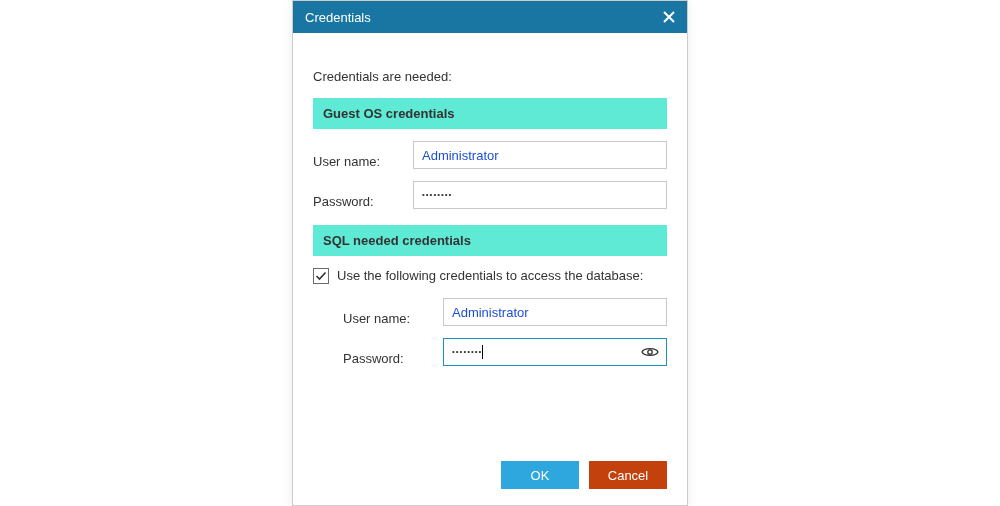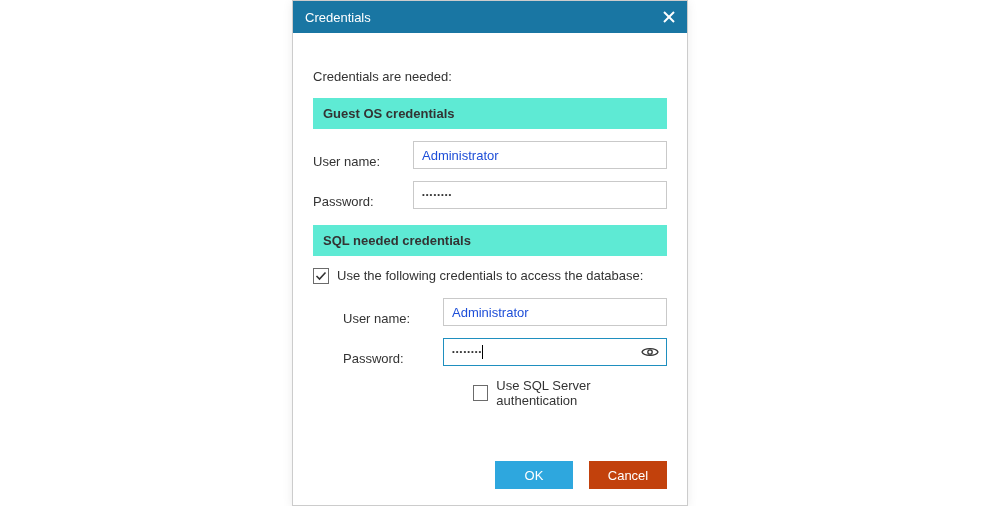--- a/index.html
+++ b/index.html
@@ -142,21 +142,21 @@
     }
     .sql-auth-row {
       display: flex;
       align-items: center;
       margin-left: 130px;
       margin-top: 6px;
     }
     .button-row {
       display: flex;
       justify-content: flex-end;
-      gap: 16px;
+      gap: 10px;
       padding: 10px 20px 16px 20px;
       align-items: center;
     }
     .btn {
       min-width: 78px;
       height: 28px;
       border: none;
       font-size: 13px;
       font-family: inherit;
       cursor: pointer;
@@ -265,26 +265,20 @@
           </div>
           <span class="eye-icon">
             <svg width="18" height="12" viewBox="0 0 18 12" fill="none" stroke="#333" stroke-width="1.3">
               <path d="M1 6 C 3 1.5, 15 1.5, 17 6 C 15 10.5, 3 10.5, 1 6 Z"></path>
               <circle cx="9" cy="6" r="2.2"></circle>
             </svg>
           </span>
         </div>
       </div>
 
-      <div class="sql-auth-row">
-        <span class="checkbox">
-          
-        </span>
-        <span class="checkbox-label">Use SQL Server authentication</span>
-      </div>
     </div>
 
   </div>
 
   <div class="button-row">
     <button class="btn btn-primary">OK</button>
     <button class="btn btn-secondary">Cancel</button>
   </div>
 </div>
 

